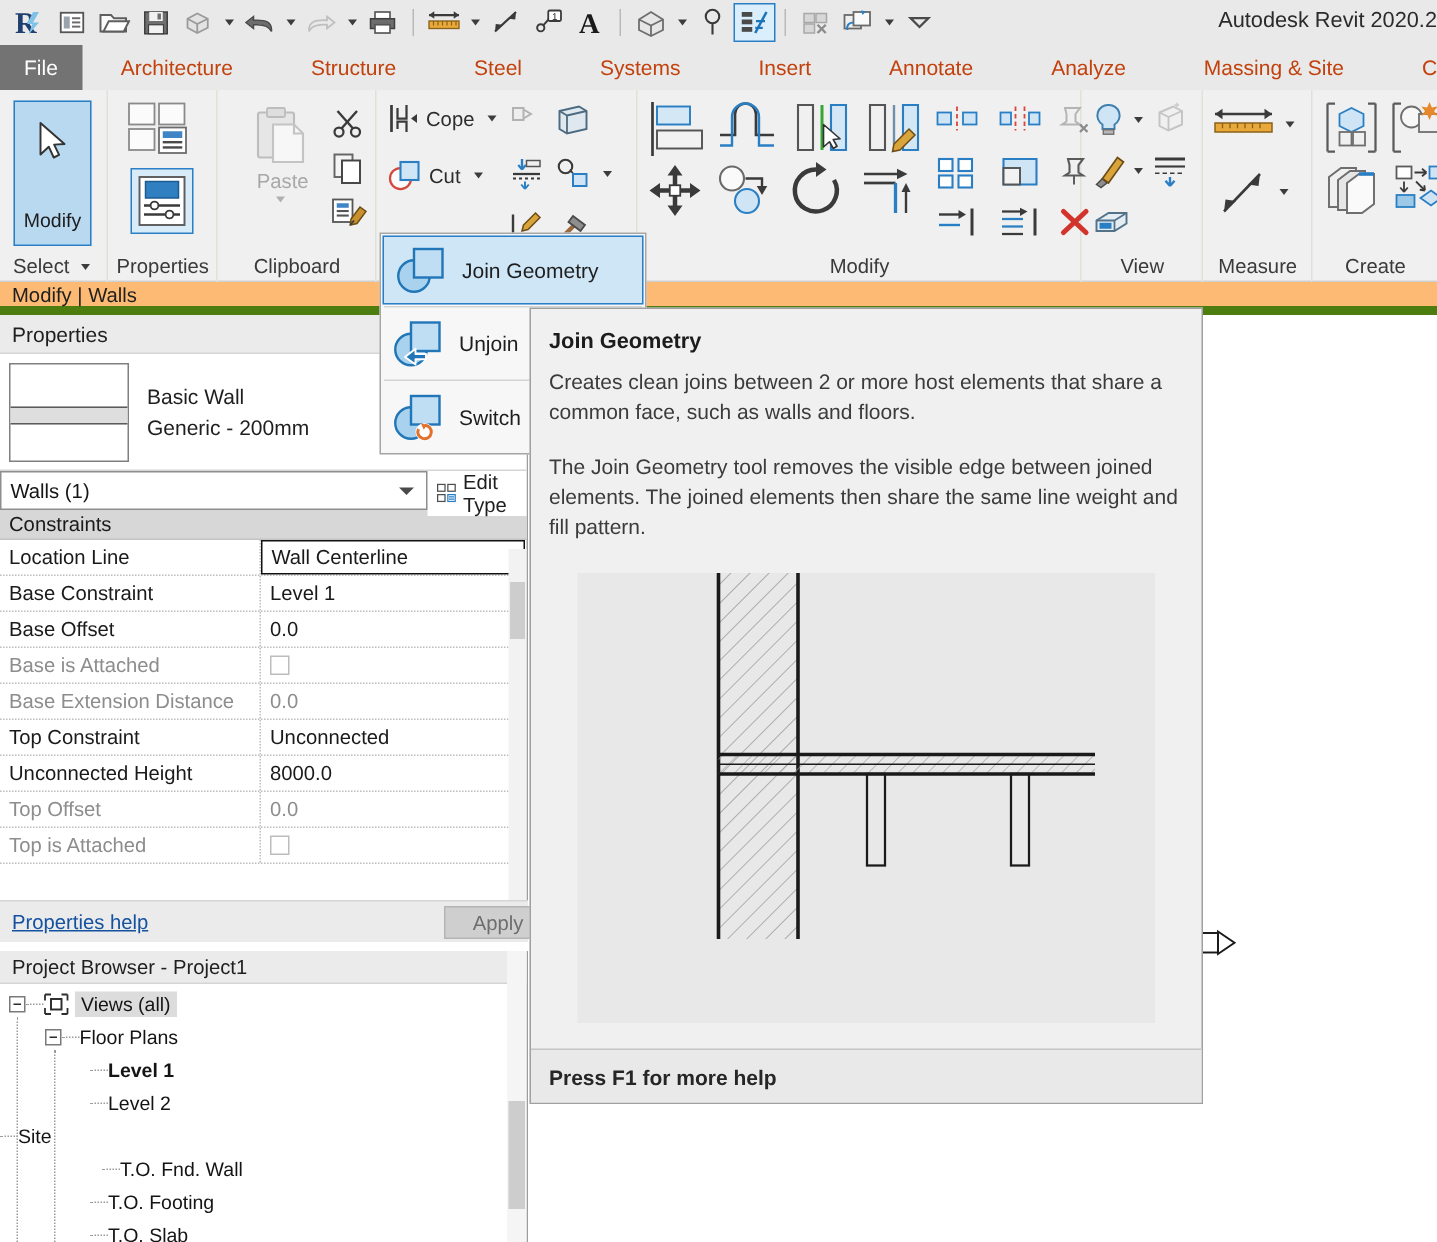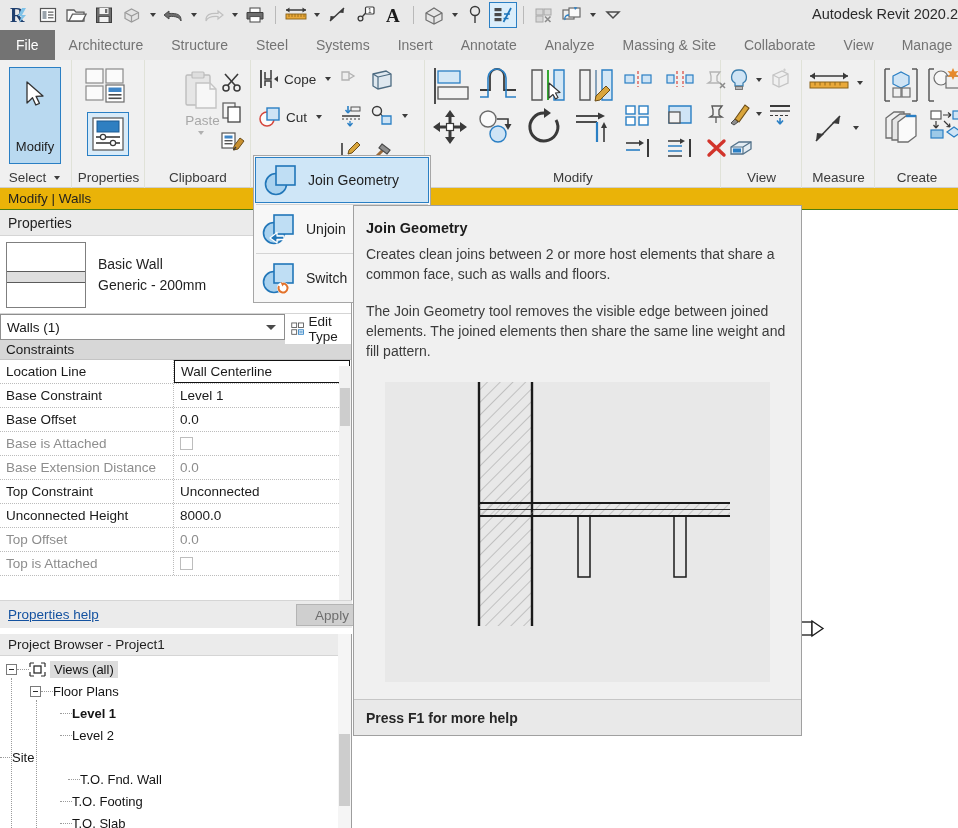--- a/index.html
+++ b/index.html
@@ -46,22 +46,22 @@
     font-size: 14.5px; color: #2b2b2b; white-space: nowrap;
   }
 
   
   .tabs {
     position: absolute; left: 0; top: 30px; width: 958px; height: 30px;
     background: #e9e9e9;
     display: flex; align-items: stretch;
   }
   .tab {
-    display: flex; align-items: center; padding: 0 14px;
-    font-size: 14px; color: #737373; white-space: nowrap;
+    display: flex; align-items: center; padding: 0 26px;
+    font-size: 14px; color: #c2410c; white-space: nowrap;
   }
   .tab.file {
     background: #737373; color: #ffffff; padding: 12px 16px;
   }
 
   
   .ribbon {
     position: absolute; left: 0; top: 60px; width: 958px; height: 128px;
     background: #f0f0f0;
     border-bottom: 1px solid #cfcfcf;
@@ -117,21 +117,21 @@
   .join-btn .jcaret { width: 17px; height: 26px; display:flex; align-items:center; justify-content:center; }
   .join-btn .jcaret::after {
     content:""; width:0;height:0;
     border-left:3.5px solid transparent;border-right:3.5px solid transparent;
     border-top:4px solid #2f2f2f;
   }
 
   
   .optbar {
     position: absolute; left: 0; top: 188px; width: 958px; height: 22px;
-    background: #eab308; border-bottom: 1px solid #4d7c0f;
+    background: #fdba74; border-bottom: 6px solid #4d7c0f;
     display: flex; align-items: center; padding-left: 8px;
     font-size: 13.5px; color: #1f1f1f;
   }
 
   
   .prop-palette {
     position: absolute; left: 0; top: 210px; width: 352px; height: 418px;
     background: #ffffff; border-right: 1px solid #9d9d9d;
   }
   .prop-header {
@@ -540,21 +540,21 @@
           <path d="M5 21 L29 21" stroke="#3a3a3a" stroke-width="1.6"></path>
           <circle cx="12" cy="21" r="2.6" fill="#fff" stroke="#3a3a3a" stroke-width="1.2"></circle>
           <path d="M5 27 L29 27" stroke="#3a3a3a" stroke-width="1.6"></path>
           <circle cx="22" cy="27" r="2.6" fill="#fff" stroke="#3a3a3a" stroke-width="1.2"></circle>
         </svg>
       </div>
       <div class="panel-title">Properties</div>
     </div>
 
     <div class="panel" style="left:146px; width:105px;">
-      <div class="tile" style="left:24px; top:10px; flex-direction:column; align-items:center; width:62px;">
+      <div class="tile" style="left:10px; top:10px; flex-direction:column; align-items:center; width:62px;">
         <span>
           <svg width="42" height="42" viewBox="0 0 42 42">
             <rect x="6" y="5" width="24" height="30" rx="1.5" fill="#e6e6e6" stroke="#bdbdbd" stroke-width="1.4"></rect>
             <rect x="12" y="2" width="12" height="6" rx="1" fill="#dedede" stroke="#bdbdbd" stroke-width="1.2"></rect>
             <path d="M16 13 L30 13 L36 19 L36 38 L16 38 Z" fill="#f7f7f7" stroke="#c4c4c4" stroke-width="1.4"></path>
             <path d="M30 13 L30 19 L36 19" fill="none" stroke="#c4c4c4" stroke-width="1.4"></path>
           </svg>
         </span>
         <span class="tile-lbl dim" style="margin-top:1px;">Paste</span>
         <span class="caret-sm dim" style="height:10px;"></span>

